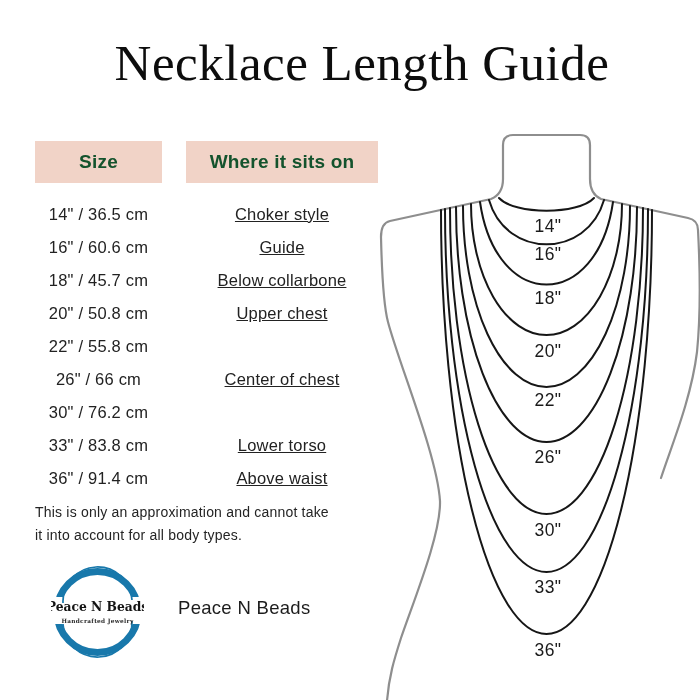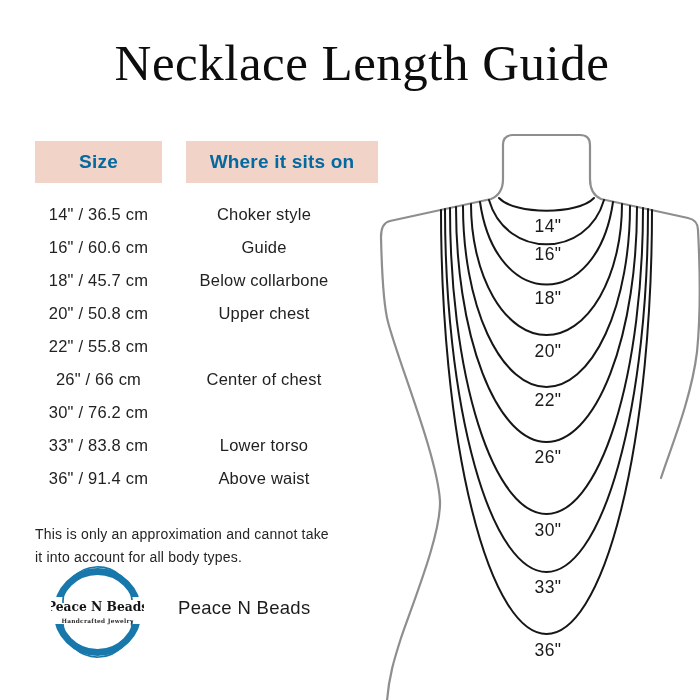--- a/index.html
+++ b/index.html
@@ -8,35 +8,35 @@
     overflow:hidden;font-family:"Liberation Sans",sans-serif;color:#1e1e1e;
   }
   .page-title{
     position:absolute;left:12px;top:30px;width:700px;height:66px;line-height:66px;
     text-align:center;font-family:"Liberation Serif",serif;font-weight:400;
     font-size:51px;letter-spacing:0.5px;color:#0d0d0d;white-space:nowrap;
   }
   .hdr-box{
     position:absolute;top:141px;height:42px;background:#f1d3c7;
     display:flex;align-items:center;justify-content:center;
-    font-weight:700;font-size:19px;color:#0369a1;letter-spacing:0.2px;
+    font-weight:700;font-size:19px;color:#14532d;letter-spacing:0.2px;
   }
   .hdr-size{left:35px;width:127px;}
   .hdr-where{left:186px;width:192px;text-align:right;}
   .rows{position:absolute;left:0;top:198px;width:380px;}
   .row{position:relative;height:33px;}
   .cell{
     position:absolute;top:0;height:33px;display:flex;align-items:center;
     justify-content:center;font-size:16.5px;letter-spacing:0.2px;color:#222;
     white-space:nowrap;
   }
   .cell-size{left:35px;width:127px;}
-  .cell-where{left:168px;width:192px;}
+  .cell-where{left:186px;width:192px;text-decoration:underline;}
   .disclaimer{
-    position:absolute;left:35px;top:523px;width:345px;
+    position:absolute;left:35px;top:501px;width:345px;
     font-size:14px;line-height:23px;color:#242424;letter-spacing:0.2px;
   }
   .logo{position:absolute;left:51px;top:566px;width:93px;height:93px;}
   .brand-text{
     position:absolute;left:178px;top:597px;font-size:18.5px;color:#1c1c1c;
     letter-spacing:0.3px;white-space:nowrap;
   }
   .mannequin{position:absolute;left:360px;top:125px;width:340px;height:575px;}
   .outline{fill:none;stroke:#8e8e8e;stroke-width:2.2;stroke-linejoin:round;stroke-linecap:round;}
   .necklace{fill:none;stroke:#161616;stroke-width:2;stroke-linecap:round;}

